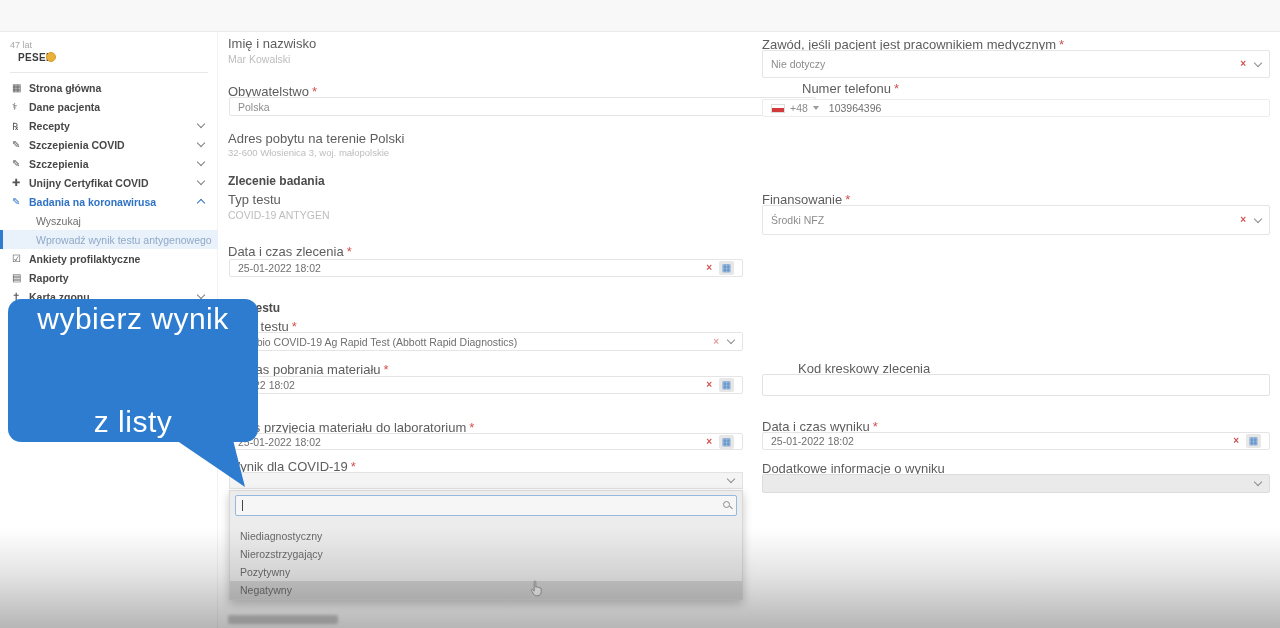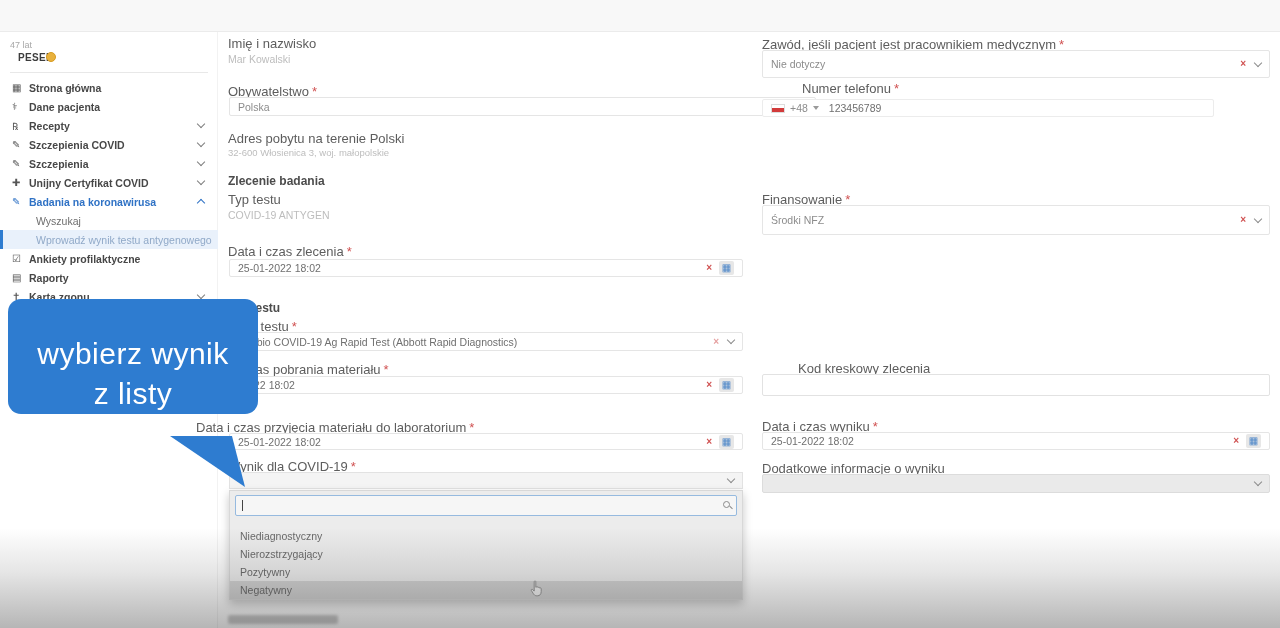--- a/index.html
+++ b/index.html
@@ -52,22 +52,22 @@
   .dd-bar { position:absolute; left:229px; top:472px; width:514px; height:17px; background:#f4f4f4; border:1px solid #e2e2e2; display:flex; align-items:center; justify-content:flex-end; padding-right:8px; }
   .dd-panel { position:absolute; left:229px; top:490px; width:514px; height:110px; background:#ececec; border:1px solid #d8d8d8; box-shadow:0 4px 9px rgba(0,0,0,.22); z-index:30; }
   .dd-search { position:absolute; left:5px; top:4px; width:502px; height:21px; background:#f6f6f6; border:1px solid #96badf; border-radius:2px; font-size:10.5px; padding:0 20px 0 8px; outline:none; color:#444; }
   .caret { position:absolute; left:12px; top:9px; width:1px; height:11px; background:#444; }
   .mag { position:absolute; right:12px; top:10px; width:7px; height:7px; border:1.2px solid #8a8a8a; border-radius:50%; }
   .mag::after { content:""; position:absolute; width:4px; height:1.2px; background:#8a8a8a; transform:rotate(45deg); right:-3.5px; bottom:-1px; }
   .dd-opt { position:absolute; left:0; width:512px; height:18px; display:flex; align-items:center; padding-left:10px; font-size:10.5px; color:#6a6a6a; cursor:pointer; }
   .dd-opt.hl { background:#d2d2d2; }
 
   
-  .bubble { position:absolute; left:8px; top:299px; width:250px; height:115px; background:#2e7cd0; border-radius:13px; z-index:50;
-            display:flex; flex-direction:column; align-items:center; justify-content:flex-end; }
+  .bubble { position:absolute; left:8px; top:299px; width:250px; height:143px; background:#2e7cd0; border-radius:13px; z-index:50;
+            display:flex; flex-direction:column; align-items:center; justify-content:space-between; }
   .bubble span { color:#fff; font-size:30px; font-weight:400; letter-spacing:.5px; line-height:40px; }
   .bubble-tail { position:absolute; left:160px; top:436px; z-index:50; }
 
   
   .vignette { position:absolute; left:0; top:528px; width:1280px; height:100px; z-index:60; pointer-events:none;
               background:linear-gradient(to bottom, rgba(40,40,40,0) 0%, rgba(40,40,40,.12) 45%, rgba(40,40,40,.34) 100%); }
   .bottom-smudge { position:absolute; left:228px; top:615px; width:110px; height:9px; background:rgba(70,70,70,.30); filter:blur(1.5px); border-radius:2px; }
   .cursor-hand { position:absolute; left:530px; top:580px; z-index:55; }
 </style>
 </head>
@@ -148,25 +148,25 @@
   </div>
 
   <div class="label" style="left:228px; top:84px;"><span>Obywatelstwo</span><span class="req">*</span></div>
   <div class="fld" style="left:229px; top:97px; width:587px; height:19px;">
     <span class="val">Polska</span>
     <span class="x-clear">×</span>
     <span class="chev"></span>
   </div>
 
   <div class="label" style="left:762px; top:81px;margin-left:40px;"><span>Numer telefonu</span><span class="req">*</span></div>
-  <div class="fld" style="left:762px; top:99px; width:452px; height:18px; border-color:#ececec;">
+  <div class="fld" style="left:762px; top:99px; width:508px; height:18px; border-color:#ececec;">
     <span class="flag"></span>
     <span style="color:#8c8c8c;">+48</span>
     <span class="tiny-tri"></span>
-    <span class="valdark">123456789</span>
+    <span class="valdark">103964396</span>
   </div>
 
   <div class="label" style="left:228px; top:131px;"><span>Adres pobytu na terenie Polski</span></div>
   <div class="muted" style="left:228px; top:147px; font-size:9.5px;">32-600 Włosienica 3, woj. małopolskie</div>
 
   <div class="sect" style="left:228px; top:174px;">Zlecenie badania</div>
 
   <div class="label" style="left:228px; top:192px;"><span>Typ testu</span></div>
   <div class="muted" style="left:228px; top:209px;">COVID-19 ANTYGEN</div>
 

